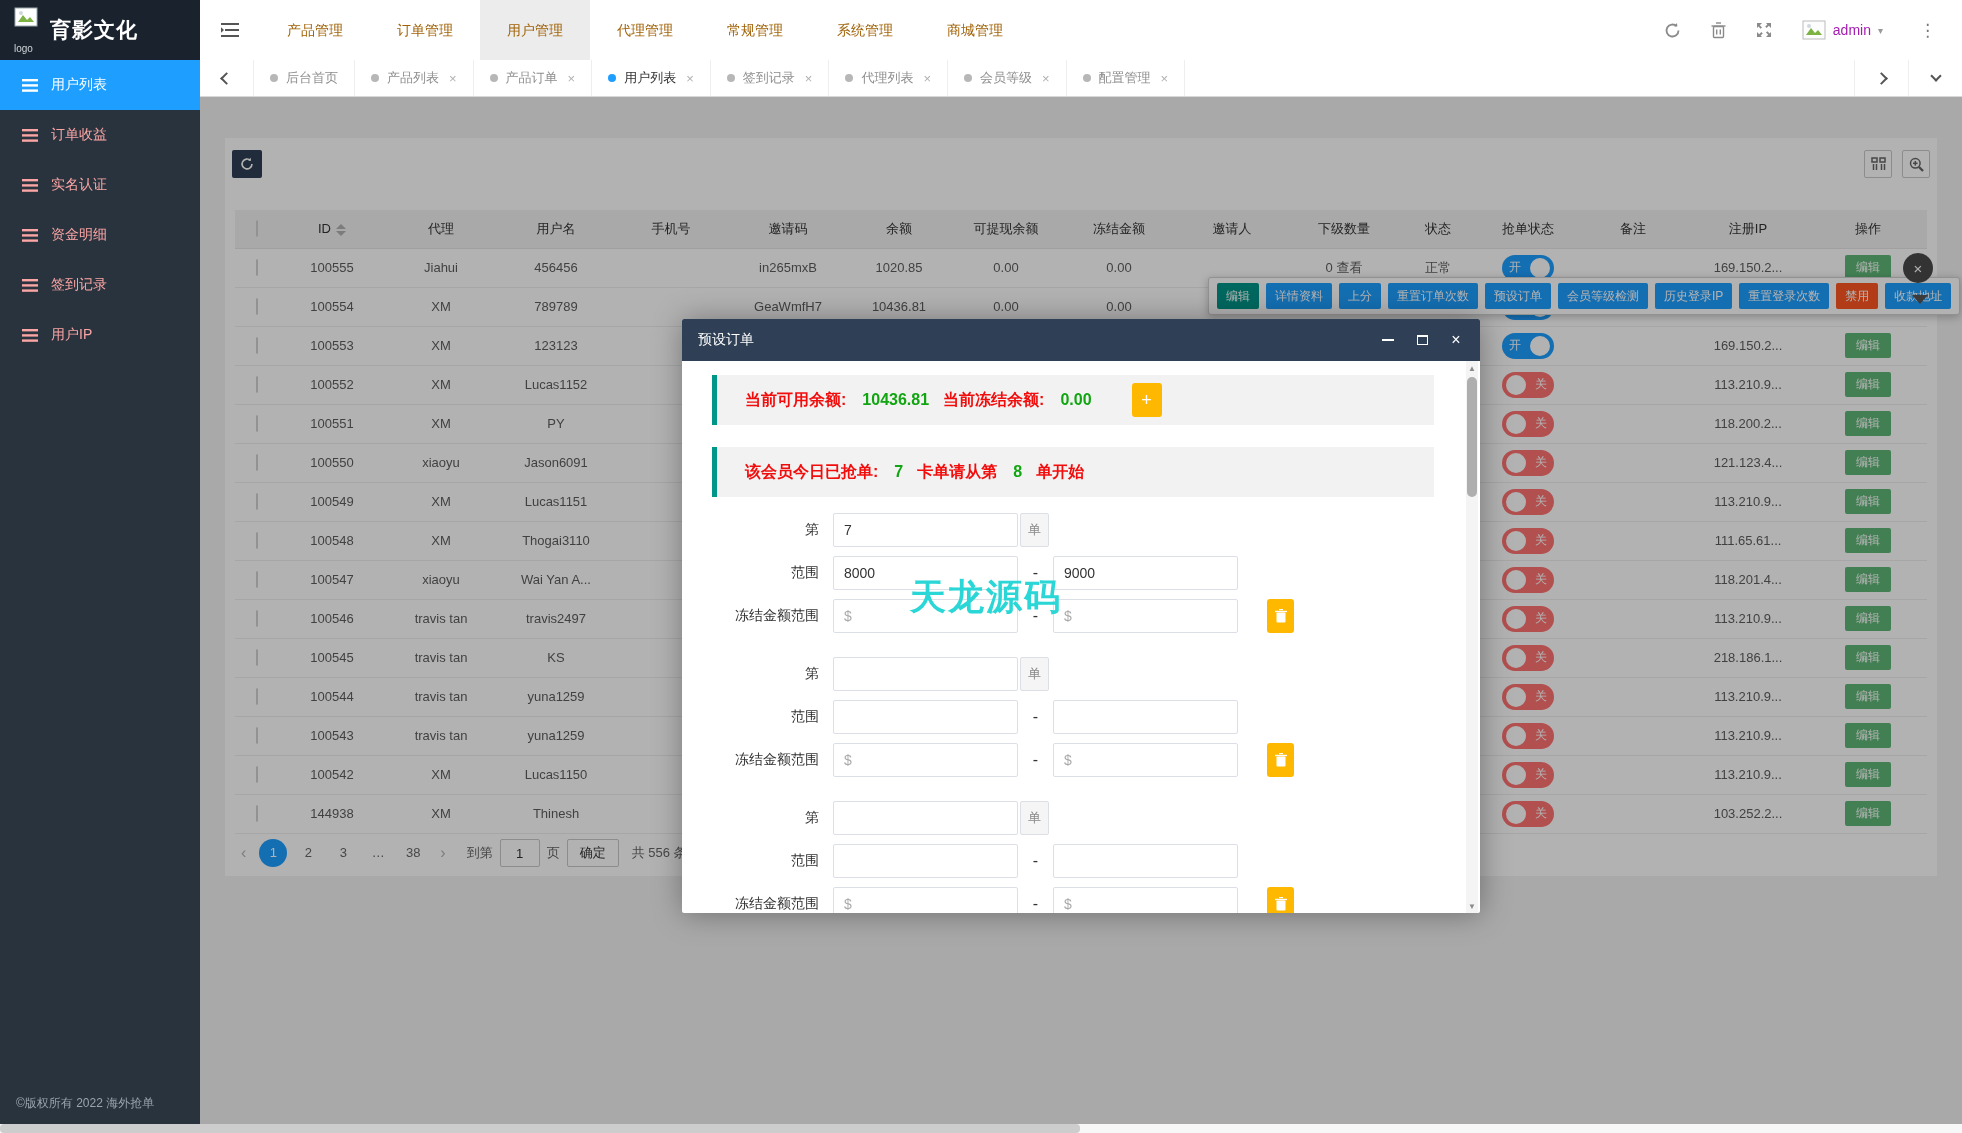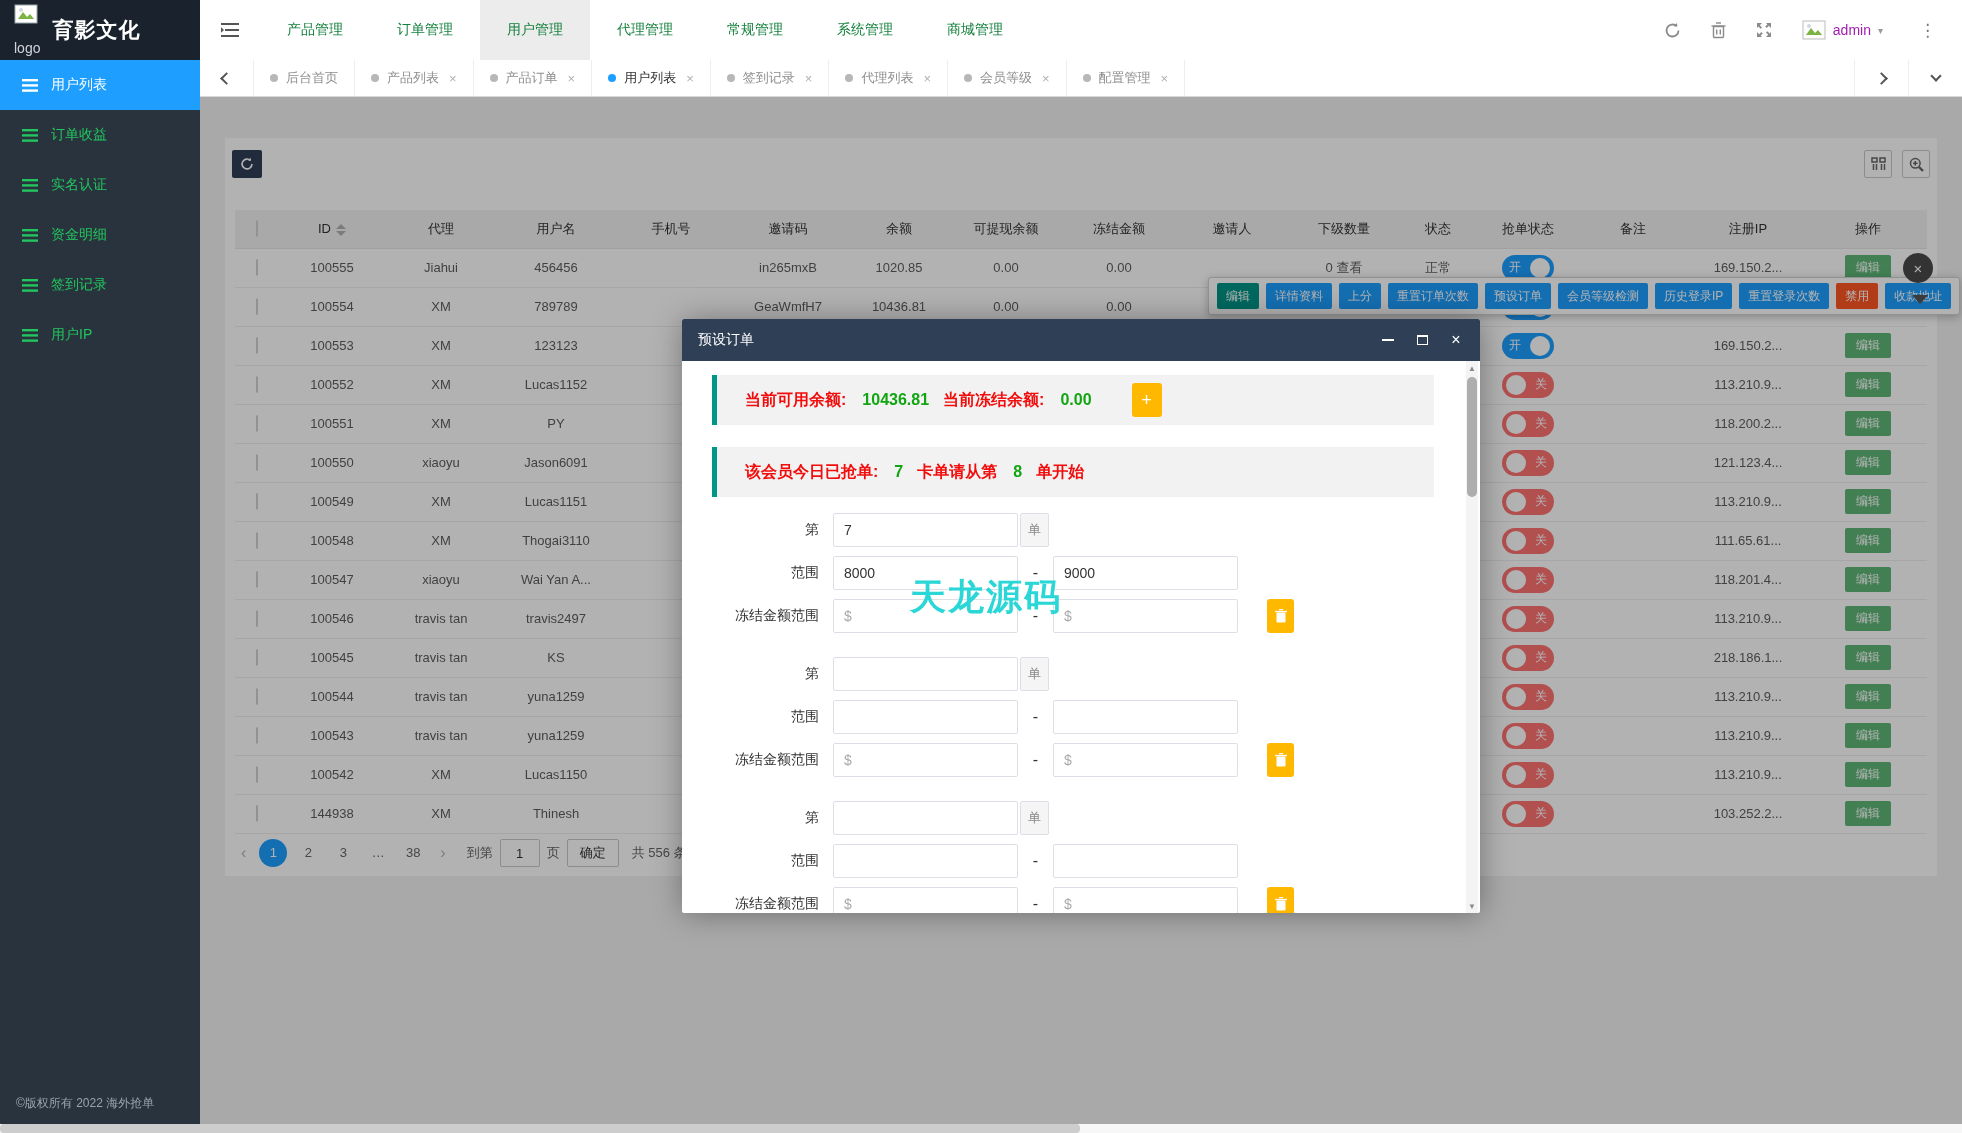--- a/index.html
+++ b/index.html
@@ -8,32 +8,32 @@
     --success_text:#11A611; --watermark:#2BD6D6; --dark:#2F4056;
   }
   *{box-sizing:border-box;}
   html,body{margin:0;padding:0;width:1962px;height:1133px;overflow:hidden;
     font-family:"Liberation Sans","DejaVu Sans",sans-serif;background:#f2f2f2;position:relative;}
 
   
   .sidebar{position:absolute;left:0;top:0;width:200px;height:1124px;background:#28333E;z-index:20;}
   .logo-block{height:60px;background:#1A222D;display:flex;align-items:center;padding:0 14px;gap:12px;}
   .logo-ph{display:flex;flex-direction:column;align-items:flex-start;}
-  .logo-ph .alt{font-size:14px;color:#cfd4d8;margin-top:16px;}
+  .logo-ph .alt{font-size:10px;color:#cfd4d8;margin-top:16px;}
   .brand-title{color:#fff;font-size:21px;font-weight:bold;letter-spacing:1px;}
-  .side-item{height:50px;display:flex;align-items:center;gap:13px;padding-left:22px;color:#22c55e;font-size:14px;cursor:pointer;}
+  .side-item{height:50px;display:flex;align-items:center;gap:13px;padding-left:22px;color:#fca5a5;font-size:14px;cursor:pointer;}
   .side-item.active{background:var(--accent);color:#fff;}
   .side-item svg{flex:0 0 auto;} .side-item .list-icon{display:inline;}
   .side-footer{position:absolute;bottom:12px;left:16px;color:#9aa4ad;font-size:12px;}
 
   
   .topbar{position:absolute;left:200px;top:0;right:0;height:60px;background:#fff;display:flex;align-items:center;z-index:10;}
   .burger{width:60px;display:flex;justify-content:center;align-items:center;cursor:pointer;}
   .nav{display:flex;height:60px;}
-  .nav-item{padding:0 27px;line-height:60px;font-size:14px;color:#15803d;cursor:pointer;font-family:Liberation Serif, serif;}
+  .nav-item{padding:0 27px;line-height:60px;font-size:14px;color:#a16207;cursor:pointer;}
   .nav-item.active{background:#ececec;}
   .top-right{margin-left:auto;display:flex;align-items:center;gap:30px;padding-right:20px;}
   .icon-btn{cursor:pointer;display:flex;align-items:center;}
   .admin-wrap{display:flex;align-items:center;gap:7px;cursor:pointer;}
   .admin-name{font-size:14px;color:#a21caf;}
   .caret-glyph{font-size:10px;color:#999;}
   .kebab{font-size:17px;color:#777;cursor:pointer;padding:0 6px;}
 
   
   .tabbar{position:absolute;left:200px;top:60px;right:0;height:37px;background:#fff;border-bottom:1px solid #d8d8d8;display:flex;align-items:stretch;z-index:10;}

